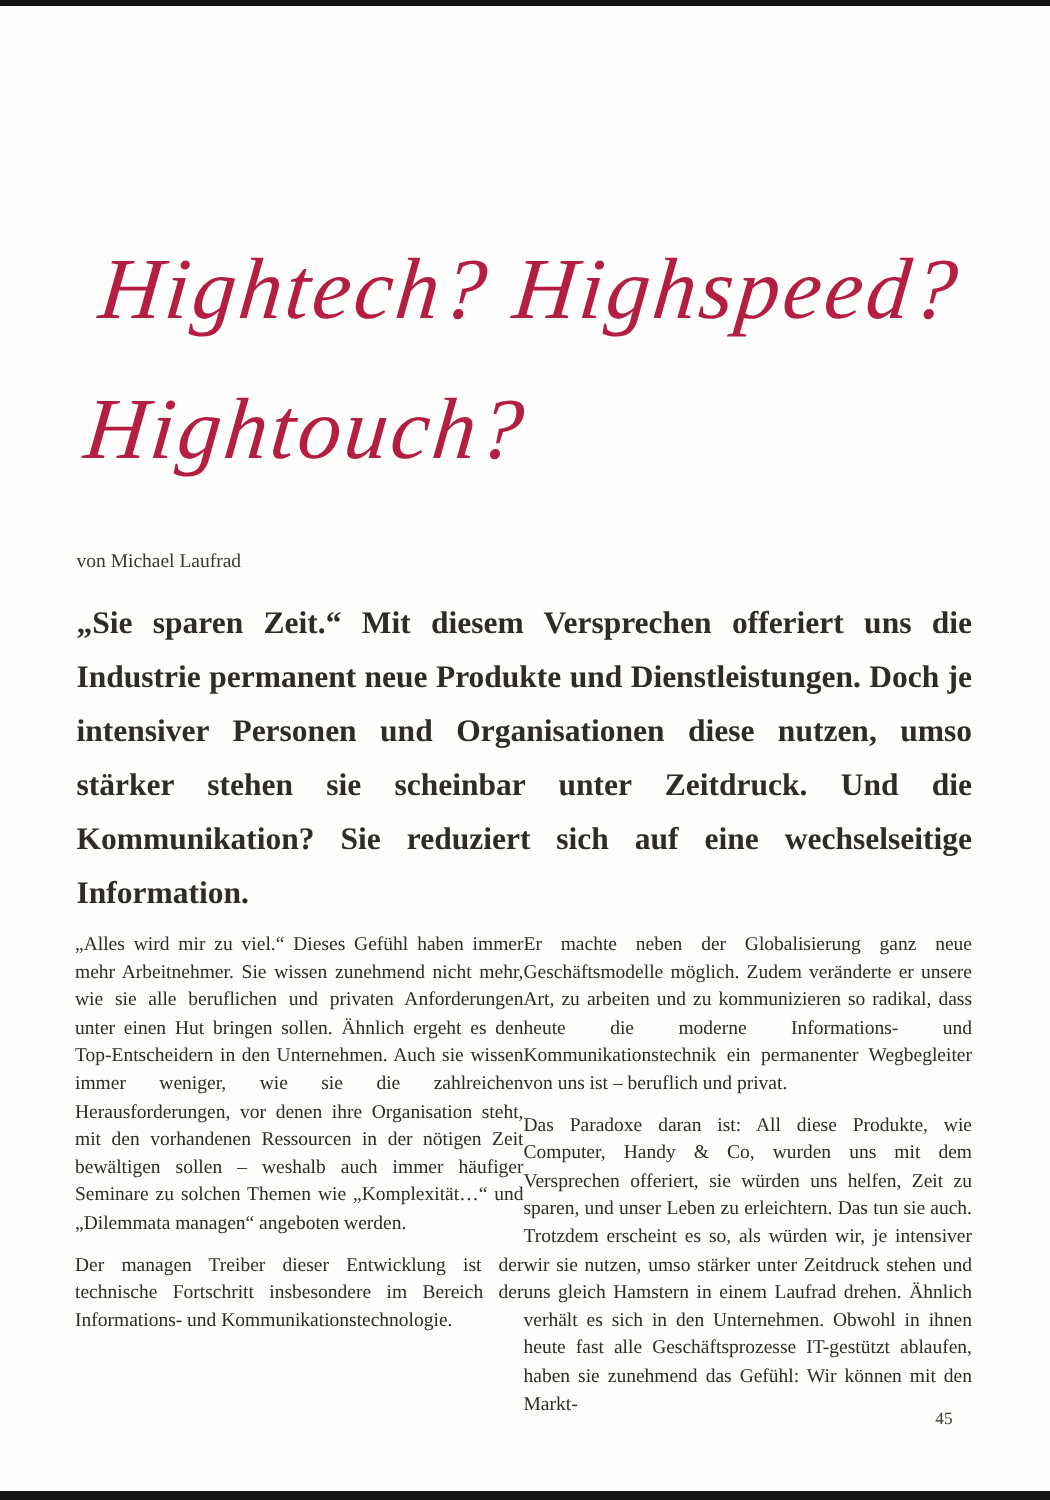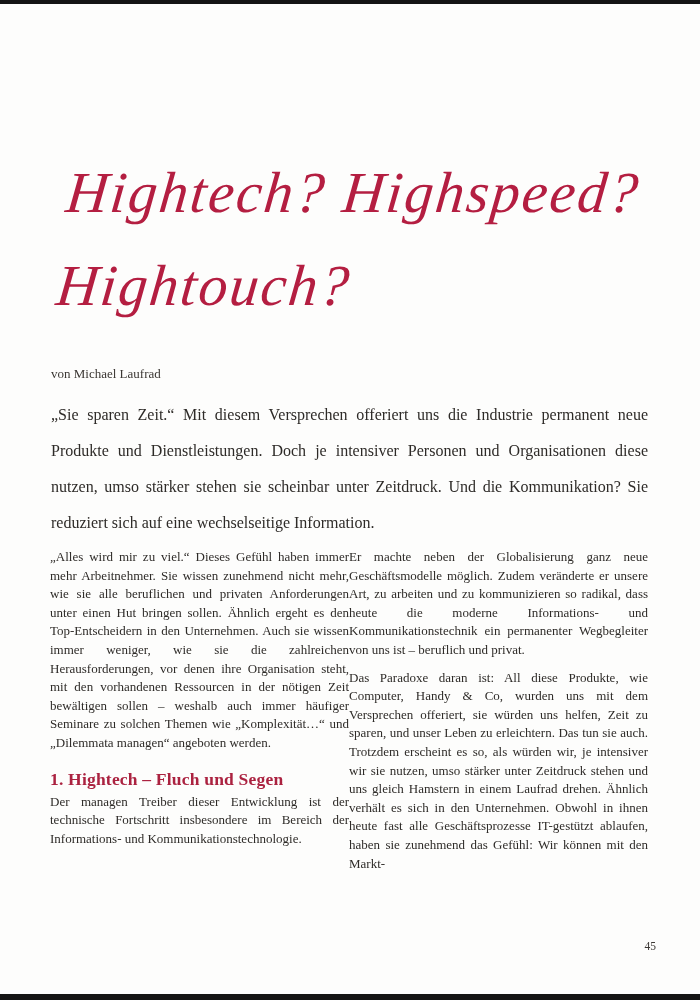--- a/index.html
+++ b/index.html
@@ -47,25 +47,26 @@
   .byline {
     margin: 34px 0 0 1px;
     font-family: "Liberation Serif", serif;
     font-size: 13px;
     color: #3b3733;
   }
 
   .intro {
     margin: 15px 0 0 1px;
     font-family: "Liberation Serif", serif;
-    font-size: 16px;
+    font-size: 21px;
     line-height: 36px;
     text-align: justify;
     color: #2e2b28;
     hyphens: auto;
+    font-weight: bold;
   }
 
   .columns {
     display: flex;
     margin-top: 7px;
   }
   .col { flex: 1; min-width: 0; }
 
   .body-p {
     margin: 0;
@@ -82,21 +83,21 @@
     margin: 16px 0 3px 0;
     font-family: "Liberation Serif", serif;
     font-size: 17.5px;
     font-weight: 700;
     color: #ab2240;
     letter-spacing: 0.2px;
   }
 
   .page-number {
     position: absolute;
-    right: 44px;
+    right: 65px;
     bottom: 48px;
     font-family: "Liberation Serif", serif;
     font-size: 11.5px;
     color: #3b3733;
   }
 </style>
 </head>
 <body>
 
 <div class="scan-edge top"></div>
@@ -109,21 +110,20 @@
   </h1>
 
   <p class="byline">von Michael Laufrad</p>
 
   <p class="intro">„Sie sparen Zeit.“ Mit diesem Versprechen offeriert uns die Industrie permanent neue Produkte und Dienstleistungen. Doch je intensiver Personen und Organisationen diese nutzen, umso stärker stehen sie scheinbar unter Zeitdruck. Und die Kommunikation? Sie reduziert sich auf eine wechselseitige Information.</p>
 
   <div class="columns">
 
     <div class="col">
       <p class="body-p">„Alles wird mir zu viel.“ Dieses Gefühl haben immer mehr Arbeitnehmer. Sie wissen zunehmend nicht mehr, wie sie alle beruflichen und privaten Anforderungen unter einen Hut bringen sollen. Ähnlich ergeht es den Top-Entscheidern in den Unternehmen. Auch sie wissen immer weniger, wie sie die zahlreichen Herausforderungen, vor denen ihre Organisation steht, mit den vorhandenen Ressourcen in der nötigen Zeit bewältigen sollen – weshalb auch immer häufiger Seminare zu solchen Themen wie „Komplexität…“ und „Dilemmata managen“ angeboten werden.</p>
-      <h2 class="section-heading">1. Hightech – Fluch und Segen</h2>
       <p class="body-p">Der managen Treiber dieser Entwicklung ist der technische Fortschritt insbesondere im Bereich der Informations- und Kommunikationstechnologie.</p>
     </div>
 
     <div class="col">
       <p class="body-p">Er machte neben der Globalisierung ganz neue Geschäftsmodelle möglich. Zudem veränderte er unsere Art, zu arbeiten und zu kommunizieren so radikal, dass heute die moderne Informations- und Kommunikationstechnik ein permanenter Wegbegleiter von uns ist – beruflich und privat.</p>
       <p class="body-p">Das Paradoxe daran ist: All diese Produkte, wie Computer, Handy &amp; Co, wurden uns mit dem Versprechen offeriert, sie würden uns helfen, Zeit zu sparen, und unser Leben zu erleichtern. Das tun sie auch. Trotzdem erscheint es so, als würden wir, je intensiver wir sie nutzen, umso stärker unter Zeitdruck stehen und uns gleich Hamstern in einem Laufrad drehen. Ähnlich verhält es sich in den Unternehmen. Obwohl in ihnen heute fast alle Geschäftsprozesse IT-gestützt ablaufen, haben sie zunehmend das Gefühl: Wir können mit den Markt-</p>
     </div>
 
   </div>
 

